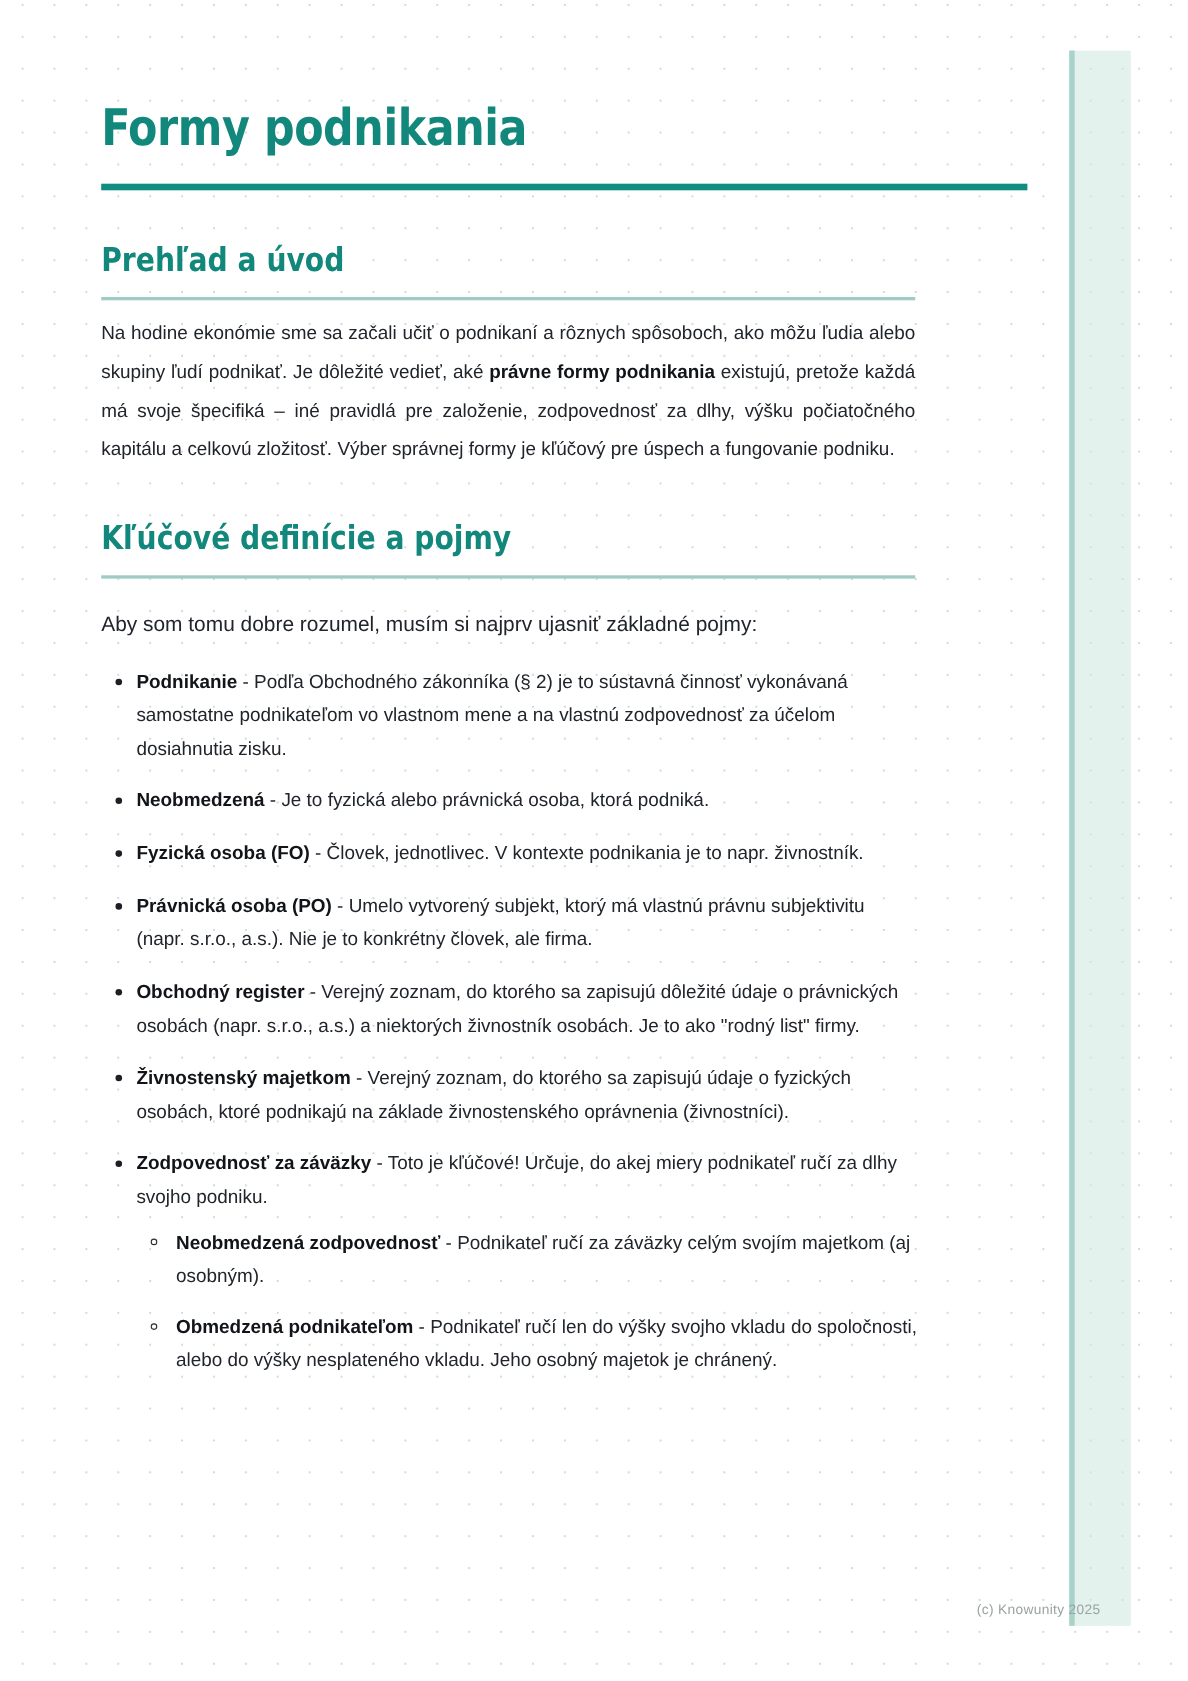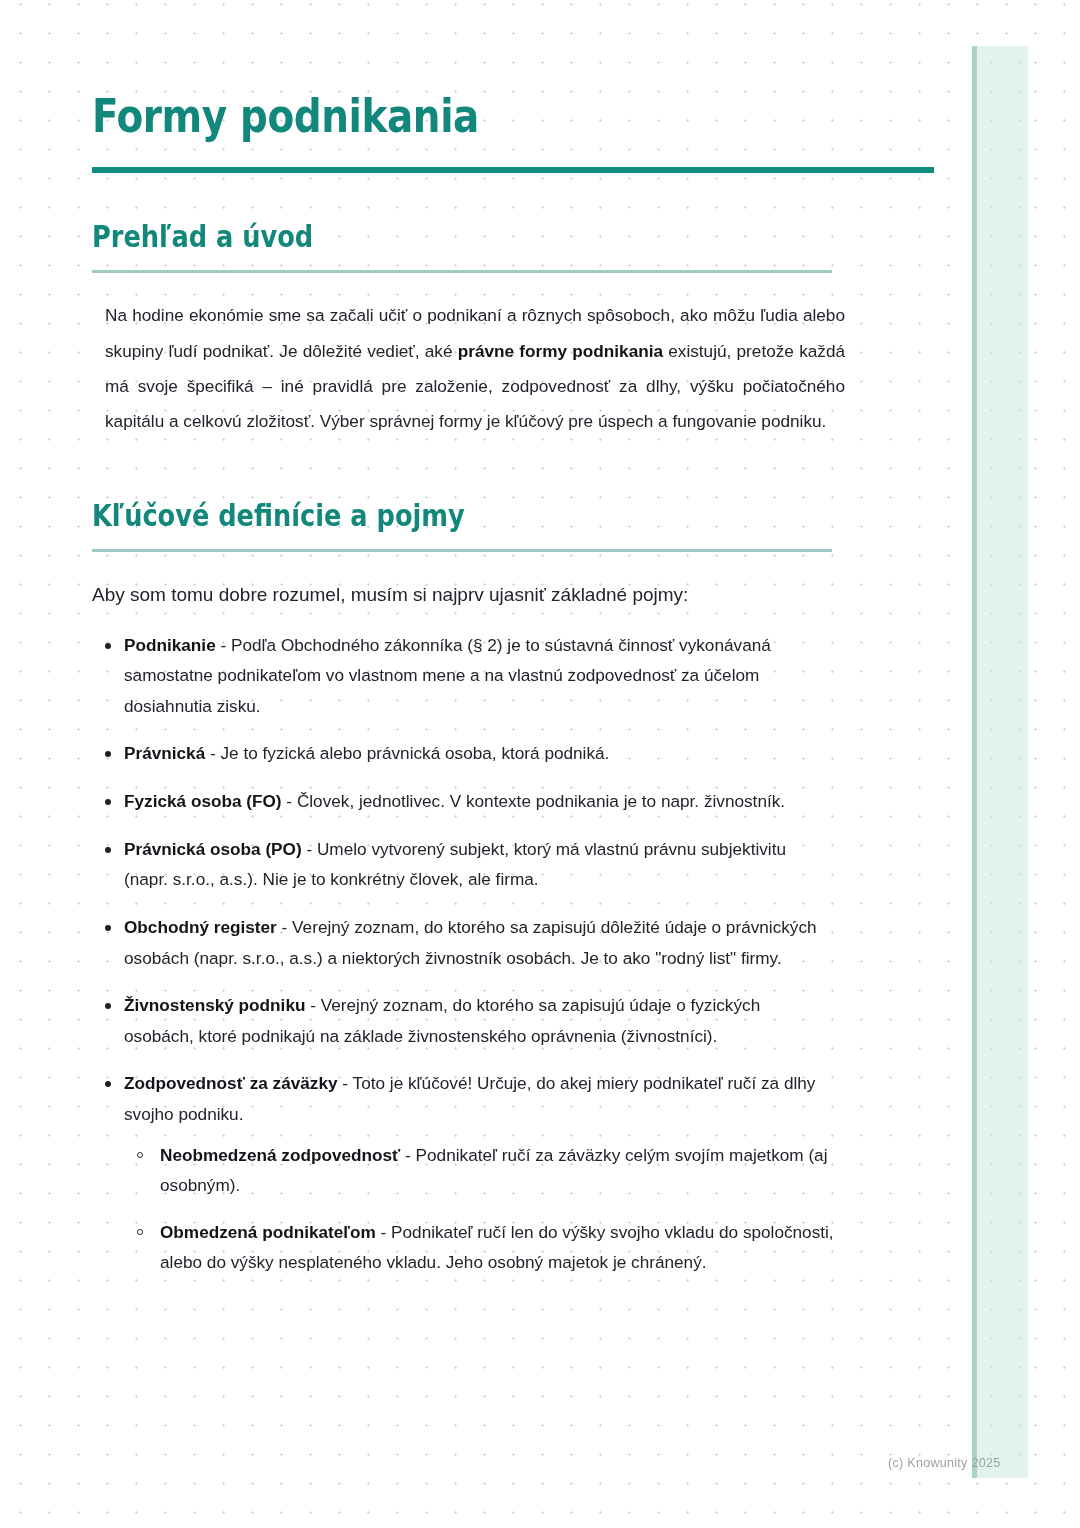--- a/index.html
+++ b/index.html
@@ -89,21 +89,21 @@
   }
   .section-rule {
     margin-top: 17px;
     width: 740px;
     height: 3px;
     background: #9ecbc4;
   }
 
   
   .intro-para {
-    margin: 13px;
+    margin: 0;
     padding-top: 12px;
     width: 740px;
     font-size: 17.2px;
     line-height: 2.05;
     color: #20242b;
     text-align: justify;
     text-justify: inter-word;
   }
   .lead-line {
     margin: 0;
@@ -193,25 +193,25 @@
     <h2 class="section-head">Prehľad a úvod</h2>
     <div class="section-rule"></div>
     <p class="intro-para" id="intro-para"><span>Na hodine ekonómie sme sa začali učiť o podnikaní a rôznych spôsoboch, ako môžu ľudia alebo skupiny ľudí podnikať. Je dôležité vedieť, aké </span><strong>právne formy podnikania</strong><span> existujú, pretože každá má svoje špecifiká – iné pravidlá pre založenie, zodpovednosť za dlhy, výšku počiatočného kapitálu a celkovú zložitosť. Výber správnej formy je kľúčový pre úspech a fungovanie podniku.</span></p>
 
     <h2 class="section-head">Kľúčové definície a pojmy</h2>
     <div class="section-rule"></div>
     <p class="lead-line">Aby som tomu dobre rozumel, musím si najprv ujasniť základné pojmy:</p>
 
     <ul class="term-list" id="term-list">
         <li><strong>Podnikanie</strong><span> - </span><span>Podľa Obchodného zákonníka (§ 2) je to sústavná činnosť vykonávaná samostatne podnikateľom vo vlastnom mene a na vlastnú zodpovednosť za účelom dosiahnutia zisku.</span></li>
-        <li><strong>Právnická</strong><span> - </span><span>Je to fyzická alebo právnická osoba, ktorá podniká.</span></li>
+        <li><strong>Neobmedzená</strong><span> - </span><span>Je to fyzická alebo právnická osoba, ktorá podniká.</span></li>
         <li><strong>Fyzická osoba (FO)</strong><span> - </span><span>Človek, jednotlivec. V kontexte podnikania je to napr. živnostník.</span></li>
         <li><strong>Právnická osoba (PO)</strong><span> - </span><span>Umelo vytvorený subjekt, ktorý má vlastnú právnu subjektivitu (napr. s.r.o., a.s.). Nie je to konkrétny človek, ale firma.</span></li>
         <li><strong>Obchodný register</strong><span> - </span><span>Verejný zoznam, do ktorého sa zapisujú dôležité údaje o právnických osobách (napr. s.r.o., a.s.) a niektorých živnostník osobách. Je to ako "rodný list" firmy.</span></li>
-        <li><strong>Živnostenský podniku</strong><span> - </span><span>Verejný zoznam, do ktorého sa zapisujú údaje o fyzických osobách, ktoré podnikajú na základe živnostenského oprávnenia (živnostníci).</span></li>
+        <li><strong>Živnostenský majetkom</strong><span> - </span><span>Verejný zoznam, do ktorého sa zapisujú údaje o fyzických osobách, ktoré podnikajú na základe živnostenského oprávnenia (živnostníci).</span></li>
         <li><strong>Zodpovednosť za záväzky</strong><span> - </span><span>Toto je kľúčové! Určuje, do akej miery podnikateľ ručí za dlhy svojho podniku.</span><ul class="sub-list">
             <li><strong>Neobmedzená zodpovednosť</strong><span> - </span><span>Podnikateľ ručí za záväzky celým svojím majetkom (aj osobným).</span></li>
             <li><strong>Obmedzená podnikateľom</strong><span> - </span><span>Podnikateľ ručí len do výšky svojho vkladu do spoločnosti, alebo do výšky nesplateného vkladu. Jeho osobný majetok je chránený.</span></li>
           </ul></li>
       </ul>
 
   </div>
 
   <div class="watermark">(c) Knowunity 2025</div>
 

